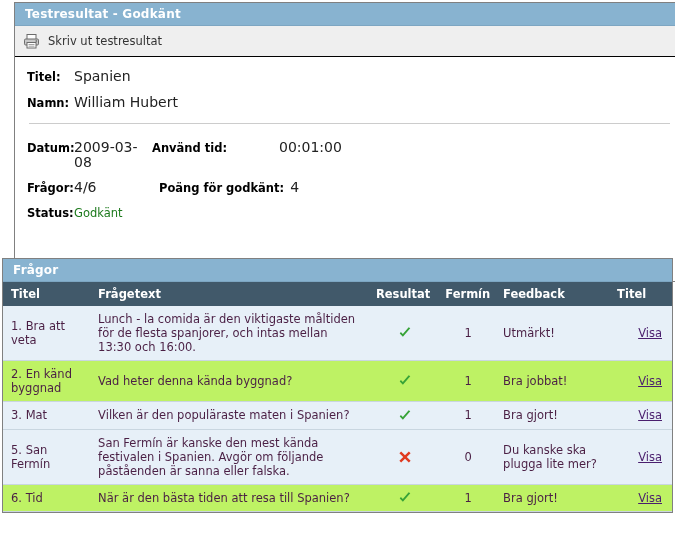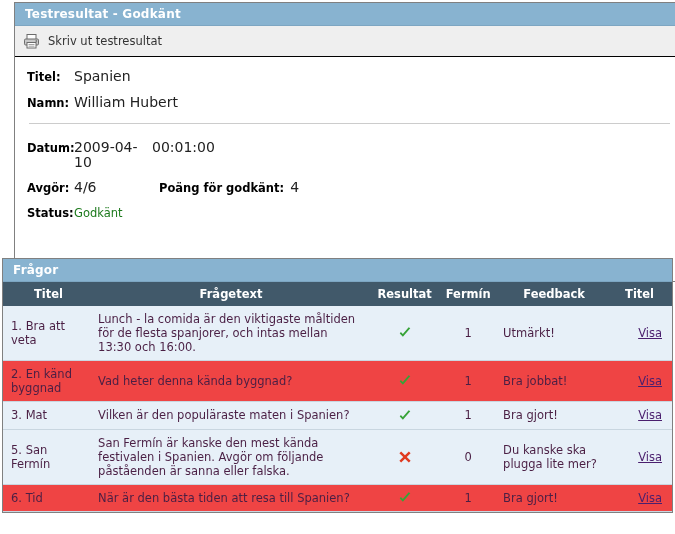--- a/index.html
+++ b/index.html
@@ -108,34 +108,34 @@
   }
   table.qtable {
     width: 100%;
     border-collapse: collapse;
     font-size: 11.5px;
   }
   table.qtable thead th {
     background: #41596a;
     color: #ffffff;
     font-weight: bold;
-    text-align: center;
+    text-align: left;
     padding: 5px 6px;
     font-size: 11.5px;
     white-space: nowrap;
   }
   table.qtable tbody td {
     padding: 6px 6px;
     vertical-align: middle;
     color: #4a1f44;
     border-bottom: 1px solid #c9d6e0;
     line-height: 14px;
   }
   tr.row-alt td { background: #e7f0f8; }
-  tr.row-plain td { background: #ef4444; }
+  tr.row-plain td { background: #bef264; }
 
   .col-titel    { width: 80px; padding-left: 8px !important; }
   .col-text     { width: 305px; }
   .col-resultat { width: 58px; text-align: center; }
   .col-poang    { width: 46px; text-align: center; }
   .col-feedback { width: 110px; }
   .col-svar     { width: 48px; text-align: right; padding-right: 10px !important; }
 
   th.col-resultat, th.col-poang { text-align: left; }
   th.col-svar { text-align: right; }
@@ -179,26 +179,27 @@
 
     <div class="field-row">
       <span class="fld-label w-namn">Namn:</span>
       <span class="fld-value">William Hubert</span>
     </div>
 
     <div class="divider"></div>
 
     <div class="field-row">
       <span class="fld-label w-datum">Datum:</span>
-      <span class="fld-value val-date">2009-04-10</span>
+      <span class="fld-value val-date">2009-03-08</span>
+      <span class="lbl-used">Använd tid:</span>
       <span class="fld-value">00:01:00</span>
     </div>
 
     <div class="field-row">
-      <span class="fld-label w-poang">Avgör:</span>
+      <span class="fld-label w-poang">Frågor:</span>
       <span class="fld-value val-poang">4/6</span>
       <span class="lbl-reqd">Poäng för godkänt:</span>
       <span class="fld-value" style="margin-left:6px;">4</span>
     </div>
 
     <div class="field-row">
       <span class="fld-label w-status">Status:</span>
       <span class="status-ok">Godkänt</span>
     </div>
 

